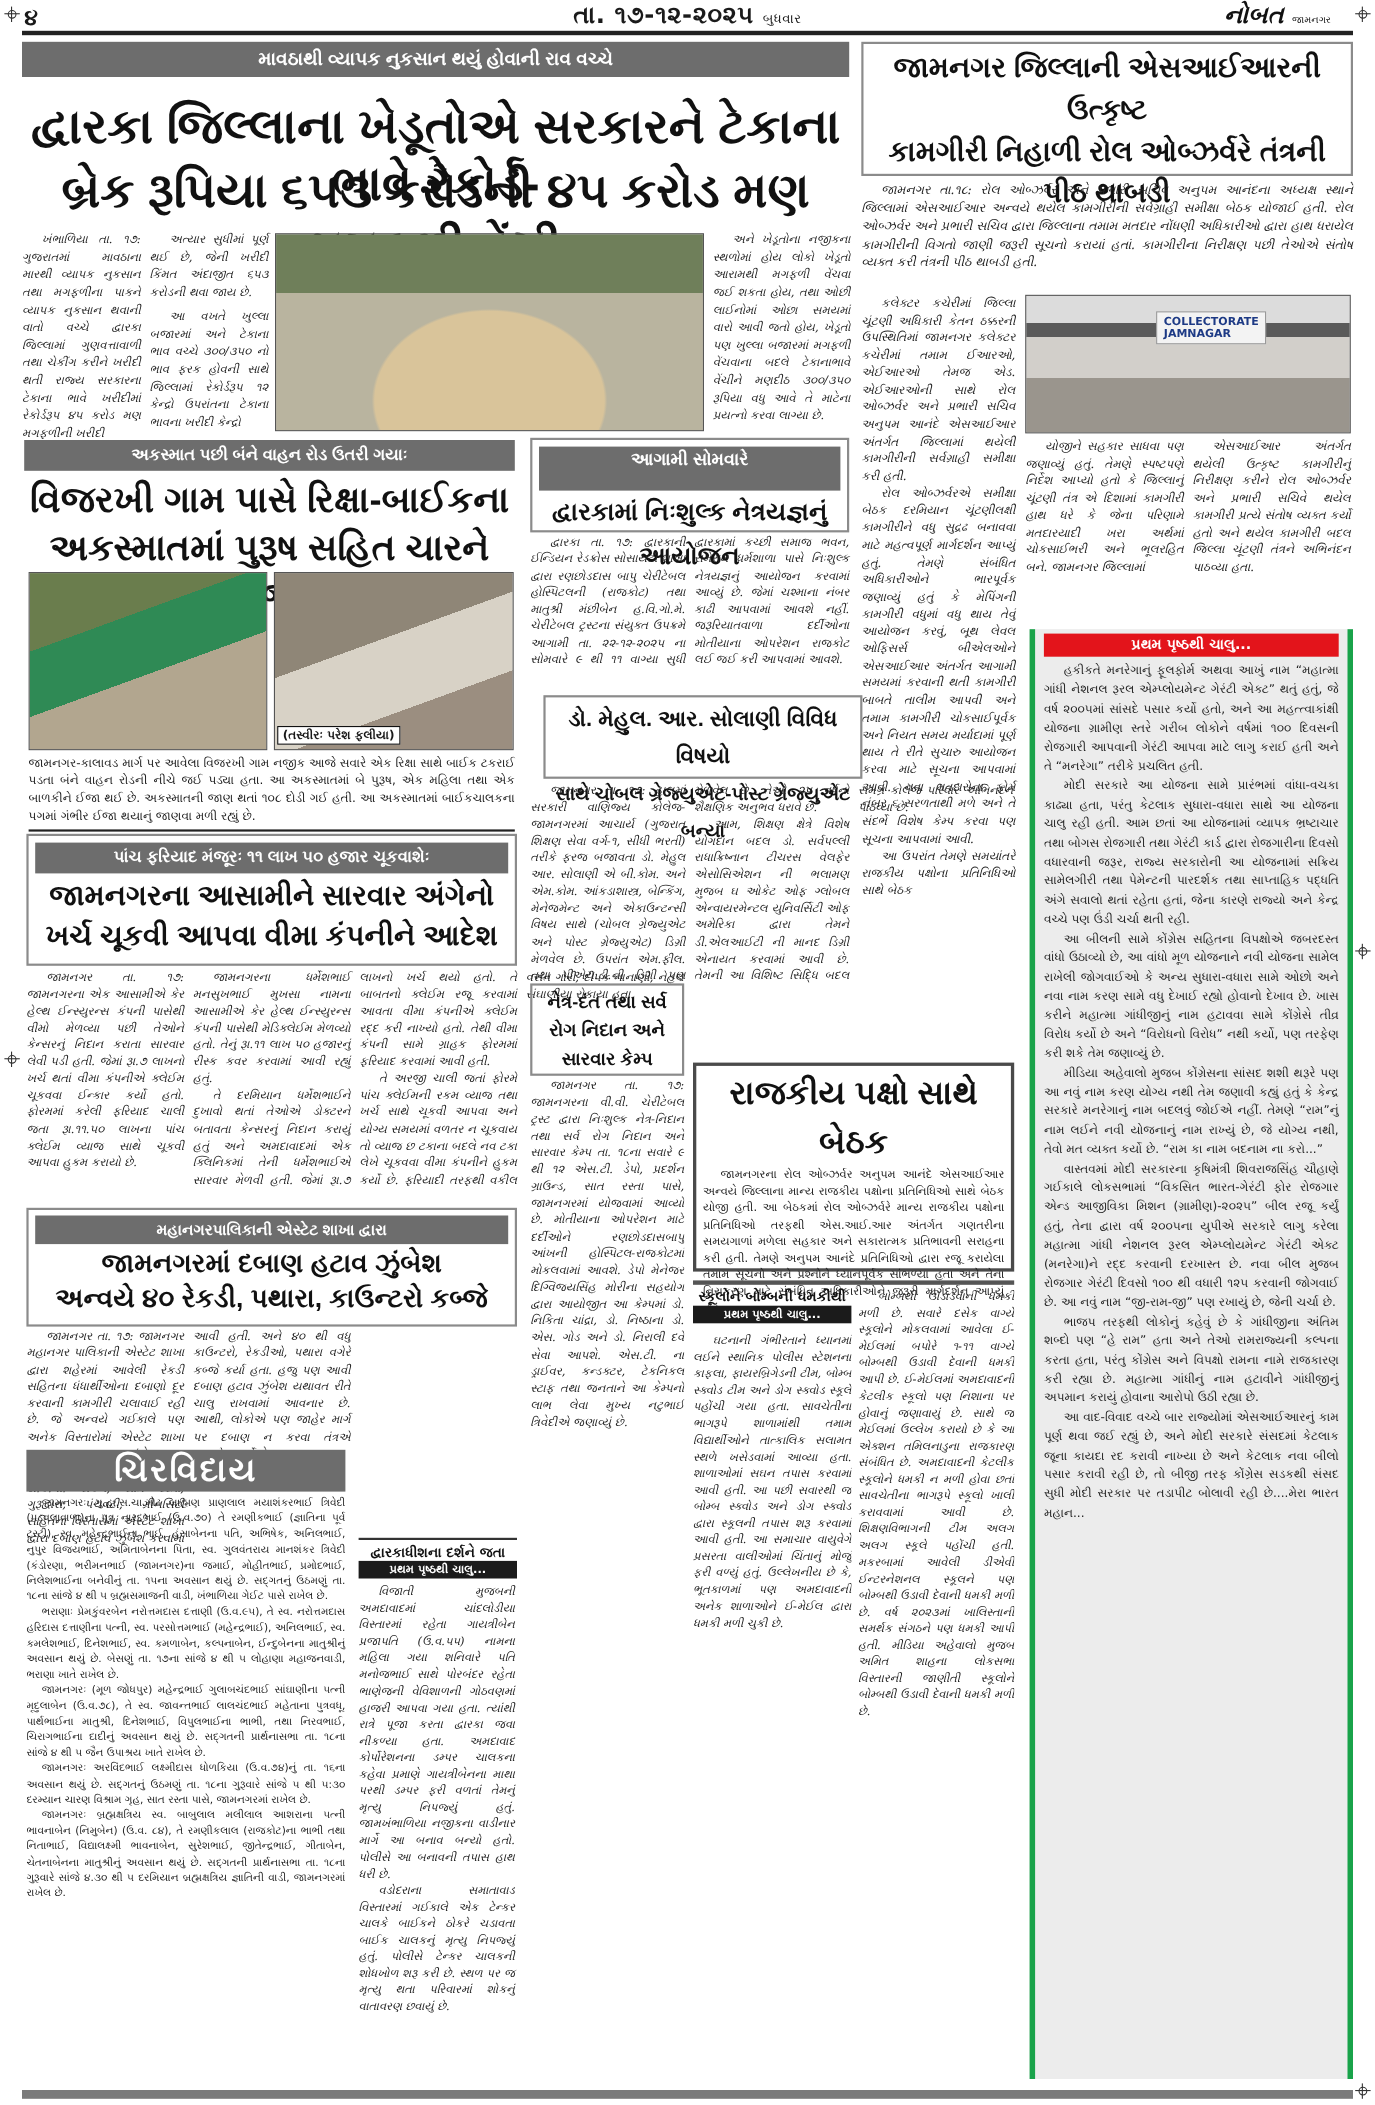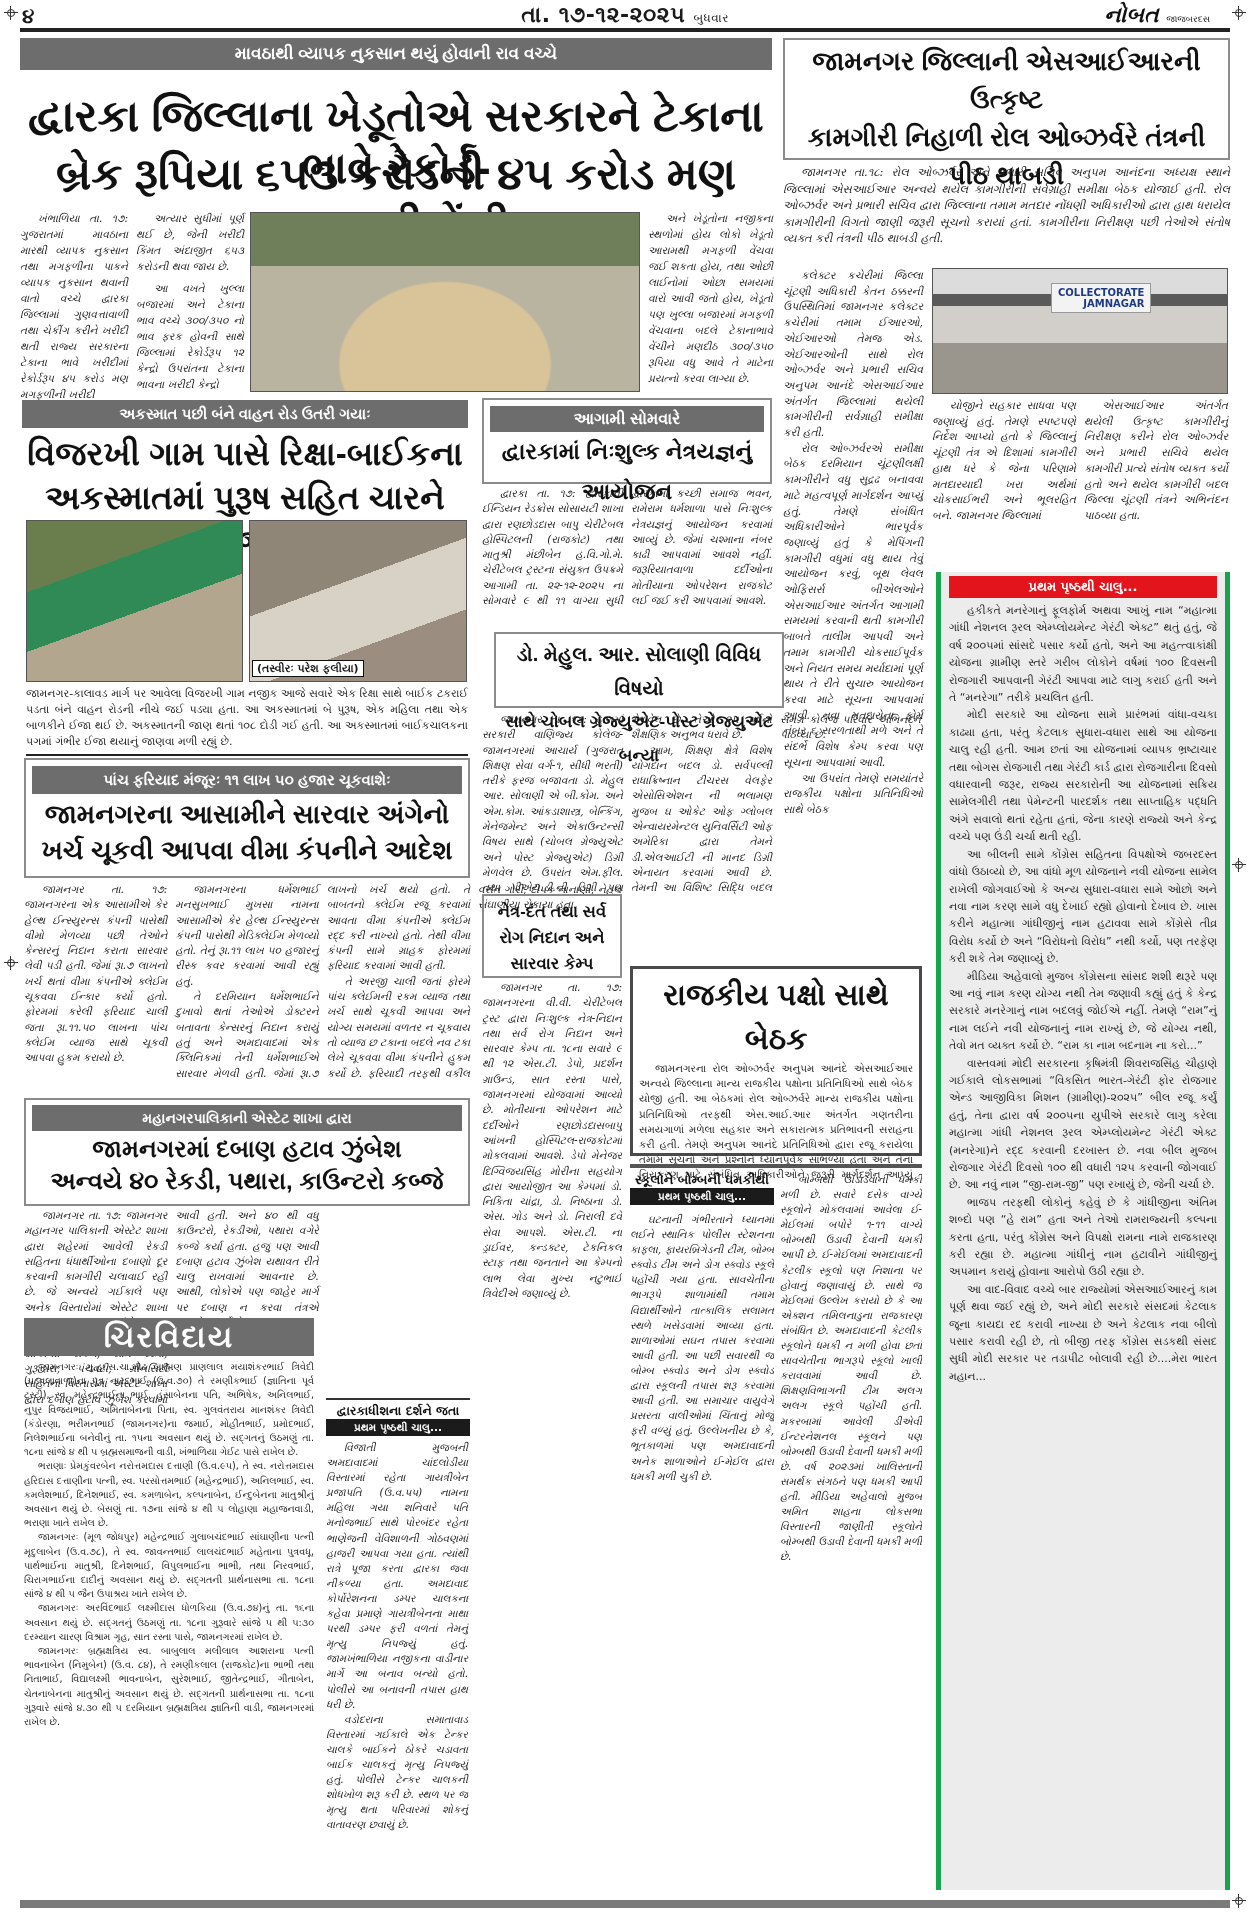--- a/index.html
+++ b/index.html
@@ -29,40 +29,40 @@
   .body { font-family: "DejaVu Serif", serif; font-style: italic; font-size: 11.2px; line-height: 16px; text-align: justify; color: #222; }
   .body p { text-indent: 18px; }
   .cols2 { column-count: 2; column-gap: 10px; }
   .cols3 { column-count: 3; column-gap: 10px; }
   .photo { background: linear-gradient(135deg, #7d8a6b, #c9b690 50%, #8a7d63); border: 1px solid #555; position: absolute; }
   .photo-peanuts { background: radial-gradient(ellipse at 50% 85%, #d9c49a 0 38%, transparent 39%), linear-gradient(180deg, #6f7f5a 0 30%, #b9b49f 30% 100%); }
   .photo-rickshaw { background: linear-gradient(160deg, #6a7d4d 0 30%, #2f8a55 30% 55%, #b2a68f 55%); }
   .photo-injured { background: linear-gradient(160deg, #8f8677 0 40%, #d8d2c6 40% 70%, #9b8e80 70%); padding-left: 32px; }
   .photo-meeting { background: linear-gradient(180deg, #dcdcdc 0 20%, #5a5a5a 20% 30%, #d2cfca 30% 60%, #9a958d 60%); }
   .caption-tag { position: absolute; background: #fff; border: 1px solid #111; font-size: 11px; font-weight: bold; padding: 1px 4px; }
-  .collectorate { position: absolute; background: #f3f3f3; color: #1d3a85; font-size: 10px; font-weight: bold; text-align: right; padding: 3px 6px; border: 1px solid #999; }
+  .collectorate { position: absolute; background: #f3f3f3; color: #1d3a85; font-size: 10px; font-weight: bold; text-align: left; padding: 3px 6px; border: 1px solid #999; }
   .rule-h { position: absolute; height: 2px; background: #222; }
   .rule-grey { position: absolute; height: 8px; background: #7a7a7a; }
   .greenbox { position: absolute; border-left: 5px solid #19a34a; border-right: 5px solid #19a34a; background: #ececec; }
   .greenbox .body { font-family: "DejaVu Sans", sans-serif; font-style: normal; font-size: 11px; line-height: 17.4px; padding: 4px 8px; }
   .chirvidaay { background: #6d6d6d; color: #fff; text-align: center; font-weight: bold; font-size: 30px; letter-spacing: 2px; }
   .small-kicker { font-weight: bold; font-size: 15px; text-align: center; color: #111; }
 </style>
 </head>
 <body>
 
 <div class="reg" style="left:4px; top:6px;">
     <span></span>
   </div>
 <div class="reg" style="right:4px; top:6px;">
     <span></span>
   </div>
 <div class="page-num">૪</div>
 <div class="date"><span>તા. ૧૭-૧૨-૨૦૨૫</span> <small>બુધવાર</small></div>
-<div class="logo"><span>નોબત</span> <small>જાજબરદસ</small></div>
+<div class="logo"><span>નોબત</span> <small>જામનગર</small></div>
 <div class="mast-rule"></div>
 
 <div class="abs kicker" style="left:20px; top:38px; width:752px; height:32px; font-size:17px; line-height:32px;">માવઠાથી વ્યાપક નુકસાન થયું હોવાની રાવ વચ્ચે</div>
 <div class="abs hl" style="left:20px; top:90px; width:752px; font-size:44px; line-height:52px;">દ્વારકા જિલ્લાના ખેડૂતોએ સરકારને ટેકાના ભાવે રેકોર્ડ-</div>
 <div class="abs hl" style="left:20px; top:148px; width:752px; font-size:44px; line-height:52px;">બ્રેક રૂપિયા ૬૫૩ કરોડની ૪૫ કરોડ મણ મગફળી વેંચી</div>
 
 <div class="abs body" style="left:20px; top:210px; width:108px; font-size:10.6px;">
     <p>ખંભાળિયા તા. ૧૭: ગુજરાતમાં માવઠાના મારથી વ્યાપક નુકસાન તથા મગફળીના પાકને વ્યાપક નુકસાન થવાની વાતો વચ્ચે દ્વારકા જિલ્લામાં ગુણવત્તાવાળી તથા ચેકીંગ કરીને ખરીદી થતી રાજ્ય સરકારના ટેકાના ભાવે ખરીદીમાં રેકોર્ડરૂપ ૪૫ કરોડ મણ મગફળીની ખરીદી</p>
   </div>
 <div class="abs body" style="left:136px; top:210px; width:108px; font-size:10.6px;">
@@ -103,21 +103,21 @@
 <div class="abs hl" style="left:22px; top:432px; width:446px; font-size:33px; line-height:44px;">વિજરખી ગામ પાસે રિક્ષા-બાઈકના</div>
 <div class="abs hl" style="left:22px; top:476px; width:446px; font-size:33px; line-height:44px;">અકસ્માતમાં પુરૂષ સહિત ચારને ઈજા</div>
 <div class="photo photo-rickshaw" style="left:26px; top:520px; width:217px; height:162px;"></div>
 <div class="photo photo-injured" style="left:249px; top:520px; width:218px; height:162px;">
   <div class="caption-tag" style="left:2px; bottom:4px;">(તસ્વીરઃ પરેશ ફલીયા)</div>
 </div>
 <div class="abs" style="left:26px; top:686px; width:442px; font-family:'DejaVu Sans',sans-serif; font-size:11px; line-height:16px; text-align:justify;">જામનગર-કાલાવડ માર્ગ પર આવેલા વિજરખી ગામ નજીક આજે સવારે એક રિક્ષા સાથે બાઈક ટકરાઈ પડતા બંને વાહન રોડની નીચે જઈ પડ્યા હતા. આ અકસ્માતમાં બે પુરૂષ, એક મહિલા તથા એક બાળકીને ઈજા થઈ છે. અકસ્માતની જાણ થતાં ૧૦૮ દોડી ગઈ હતી. આ અકસ્માતમાં બાઈકચાલકના પગમાં ગંભીર ઈજા થયાનું જાણવા મળી રહ્યું છે.</div>
 <div class="rule-h" style="left:26px; top:754px; width:442px;"></div>
 
 <div class="abs boxed" style="left:482px; top:398px; width:290px; height:86px;">
-  <div class="kicker" style="margin:6px 6px 0; height:26px; font-size:16px; line-height:26px;">આગામી સોમવારે</div>
+  <div class="kicker" style="margin:6px 6px 0; height:40px; font-size:16px; line-height:26px;">આગામી સોમવારે</div>
   <div class="hl" style="font-size:22.5px; line-height:40px;">દ્વારકામાં નિઃશુલ્ક નેત્રયજ્ઞનું આયોજન</div>
 </div>
 <div class="abs body cols2" style="left:482px; top:486px; width:290px; height:142px; font-size:10.6px; line-height:15.3px; column-gap:8px;">
     <p>દ્વારકા તા. ૧૭: દ્વારકાની ઈન્ડિયન રેડક્રોસ સોસાયટી શાખા દ્વારા રણછોડદાસ બાપુ ચેરીટેબલ હોસ્પિટલની (રાજકોટ) તથા માતુશ્રી મંછીબેન હ.વિ.ગો.મે. ચેરીટેબલ ટ્રસ્ટના સંયુક્ત ઉપક્રમે આગામી તા. ૨૨-૧૨-૨૦૨૫ ના સોમવારે ૯ થી ૧૧ વાગ્યા સુધી દ્વારકામાં કચ્છી સમાજ ભવન, રામેરામ ધર્મશાળા પાસે નિઃશુલ્ક નેત્રયજ્ઞનું આયોજન કરવામાં આવ્યું છે. જેમાં ચશ્માના નંબર કાઢી આપવામાં આવશે નહીં. જરૂરિયાતવાળા દર્દીઓના મોતીયાના ઓપરેશન રાજકોટ લઈ જઈ કરી આપવામાં આવશે.</p>
   </div>
 
 <div class="abs boxed" style="left:494px; top:632px; width:290px; height:76px;">
   <div class="hl" style="font-size:20px; line-height:34px; margin-top:3px;">ડો. મેહુલ. આર. સોલાણી વિવિધ વિષયો</div>
   <div class="hl" style="font-size:17px; line-height:34px;">સાથે ચોબલ ગ્રેજ્યુએટ-પોસ્ટ ગ્રેજ્યુએટ બન્યા</div>
 </div>

